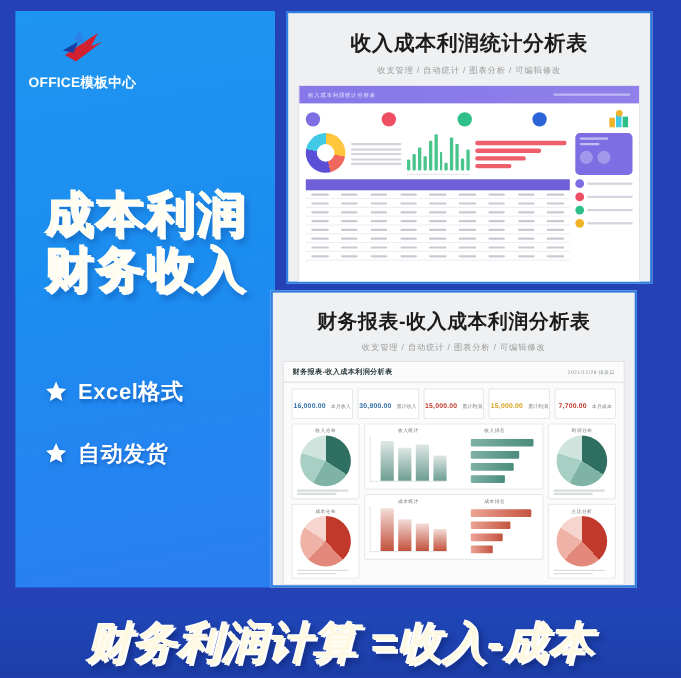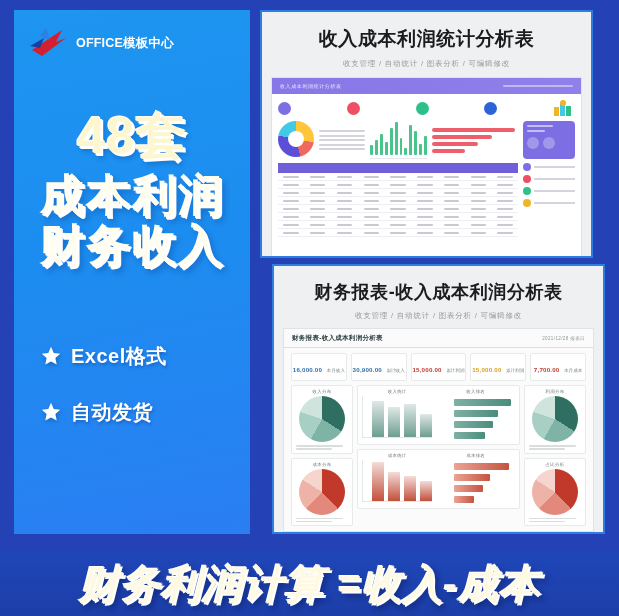--- a/index.html
+++ b/index.html
@@ -9,21 +9,21 @@
     background:#2540b0;
   }
   .canvas { position:relative; width:619px; height:616px; background:#2442b5; overflow:hidden; }
 
   
   .left-panel{
     position:absolute; left:14px; top:10px; width:236px; height:524px;
     background:linear-gradient(170deg,#1e95f0 0%,#1c8df0 45%,#2a7ef2 100%);
     overflow:hidden;
   }
-  .brand{ position:absolute; left:12px; top:14px; display:flex; align-items:center; gap:6px; }
+  .brand{ position:absolute; left:12px; top:14px; display:flex; align-items:center; gap:6px;flex-direction:column; }
   .logo{ width:44px; height:36px; position:relative; flex:0 0 auto; }
   .brand-text{ line-height:1.18; }
   .brand-l1{ color:#ffffff; font-size:12.5px; font-weight:700; letter-spacing:.2px;}
   .brand-l2{ color:#ffffff; font-size:13.5px; font-weight:700; letter-spacing:.1px;}
 
   .big-num{
     position:absolute; top:92px; left:0; width:236px; text-align:center;
     font-size:51px; font-weight:900; color:#fdf6cf; letter-spacing:1px;
     text-shadow: 2px 2px 0 #ffffff, 3px 3px 0 #ffffff, -1px -1px 0 #ffffff,
                  4px 5px 5px rgba(0,40,110,.30);
@@ -41,21 +41,21 @@
   .star{ width:22px; height:22px; flex:0 0 auto; filter:drop-shadow(1px 2px 2px rgba(0,40,110,.35)); }
   .feature-label{ color:#ffffff; font-size:20px; font-weight:700; letter-spacing:.5px;
                   text-shadow:1px 2px 3px rgba(0,40,110,.35); }
 
   
   .card{
     position:absolute; background:#eef0f2; border:2px solid #2f7de0;
     overflow:hidden;
   }
   .card-1{ left:260px; top:10px; width:333px; height:248px; }
-  .card-2{ left:272px; top:264px; width:333px; height:270px; }
+  .card-2{ left:246px; top:264px; width:333px; height:270px; }
 
   .card-head{ text-align:center; padding-top:14px; }
   .card-title{ font-size:19px; font-weight:900; color:#1c1c1c; letter-spacing:.6px; }
   .card-2 .card-title{ font-size:18px; }
   .card-sub{ margin-top:7px; font-size:7.5px; color:#9a9a9a; letter-spacing:.8px; }
 
   
   .dash{ margin:8px 9px 0 9px; background:#ffffff; border:1px solid #e2e2e6; height:calc(100% - 62px); position:relative; overflow:hidden;}
   .card-2 .dash{ margin-top:7px; background:#fbfbfc; }
 
@@ -153,21 +153,20 @@
           <path d="M6 26 L36 6 L30 18 L40 14 L16 32 Z" fill="#d32030"></path>
           <path d="M4 22 L18 14 L14 24 Z" fill="#1a3fa0"></path>
           <path d="M20 4 L24 16 L14 12 Z" fill="#2f7de0" opacity=".85"></path>
         </svg>
       </span>
       <span class="brand-text">
         <span class="brand-l1">OFFICE模板中心</span><br>
       </span>
     </div>
 
-    <div class="big-num">48套</div>
 
     <div class="big-title">
       <span class="tl">成本利润</span>
       <span class="tl">财务收入</span>
     </div>
 
     <div class="feature-list">
       <div class="feature">
         <span class="star">
           <svg viewBox="0 0 24 24" width="22" height="22">

